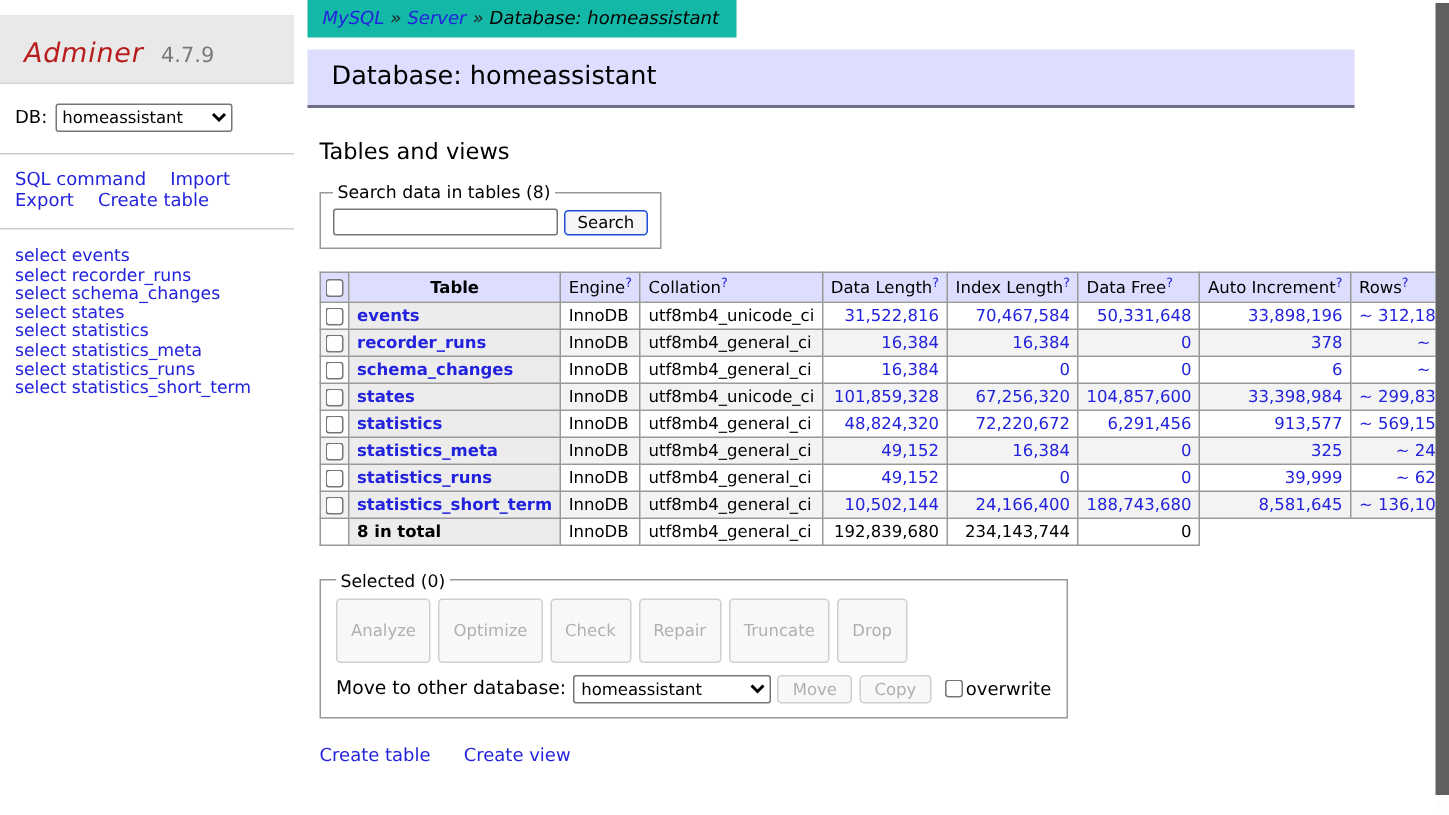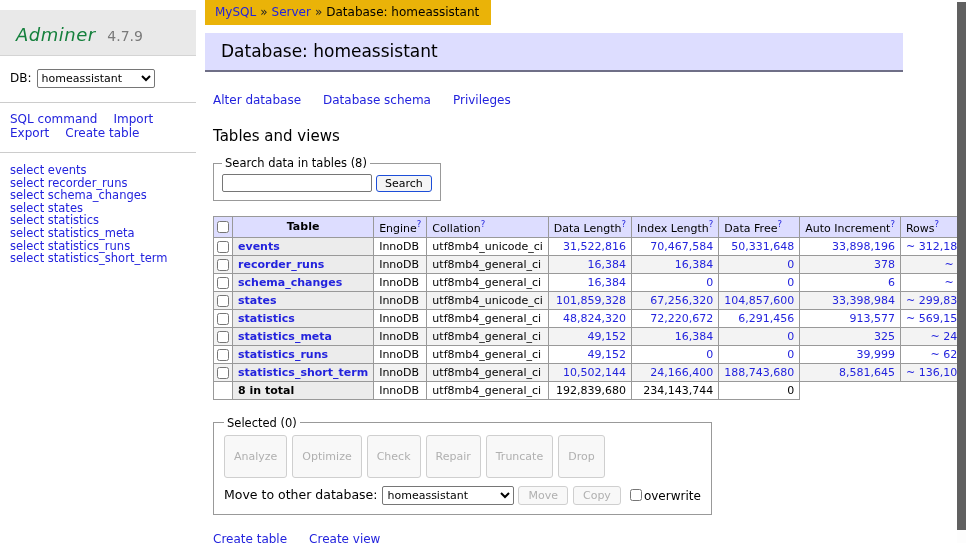--- a/index.html
+++ b/index.html
@@ -15,34 +15,34 @@
   .lang-row { padding:7px 0 0 10px; font-size:12px; }
   .lang-row select { margin-left:4px; width:112px; }
   select, input[type=text] {
     font-family:"DejaVu Sans", sans-serif; font-size:11px;
     border:1px solid #767676; background:#fff; height:19px; border-radius:2px;
   }
   h1.logo {
     margin:10px 0 0; padding:9px 16px 8px; background:#e9e9e9;
     border-bottom:1px solid #d4d4d4; font-weight:normal;
   }
-  h1.logo .brand { font-style:italic; font-size:18px; color:#15803d; letter-spacing:.5px; }
+  h1.logo .brand { font-style:italic; font-size:18px; color:#b91c1c; letter-spacing:.5px; }
   h1.logo .ver { font-size:14px; color:#7a7a7a; margin-left:4px; }
   .db-row { padding:13px 0 14px 10px; border-bottom:1px solid #ccc; font-size:12px; }
   .db-row select { margin-left:5px; width:118px; }
   .side-actions { padding:10px 0 12px 10px; border-bottom:1px solid #ccc; font-size:12px; line-height:13.5px; }
   .side-actions a { margin-right:16px; }
   .tbl-links { list-style:none; margin:11px 0 0; padding:0 0 0 10px; font-size:11.5px; }
   .tbl-links li { line-height:12.6px; }
 
   
   #content { position:absolute; left:205px; top:0; width:712px; }
   .breadcrumb {
-    display:inline-block; background:#eab308; height:25px; line-height:25px;
-    padding:0 12px 0 10px; font-size:12px; white-space:nowrap;
+    display:inline-block; background:#14b8a6; height:25px; line-height:25px;
+    padding:0 12px 0 10px; font-size:12px; white-space:nowrap;font-style:italic;
   }
   .breadcrumb .sep { color:#222; margin:0 4px; }
   button {
     font-family:"DejaVu Sans", sans-serif; font-size:11px; color:#000;
     background:#f5f5f5; border:1px solid #1d4ed8; border-radius:3px; padding:2px 9px; cursor:pointer;
   }
   button:disabled { color:#b0b0b0; border-color:#cfcfcf; background:#f8f8f8; cursor:default; }
   h2.page-title {
     margin:8px 0 0; width:698px; background:#ddf; border-bottom:2px solid #6f6f87;
     padding:8px 16px 9px; font-size:17px; font-weight:normal;
@@ -121,23 +121,20 @@
 
 <div id="content">
   <div class="breadcrumb">
     <a>MySQL</a><span class="sep">»</span><a>Server</a><span class="sep">»</span><span>Database: homeassistant</span>
   </div>
   
 
   <h2 class="page-title">Database: homeassistant</h2>
 
   <div class="inner">
-    <div class="top-links">
-      <a>Alter database</a><a>Database schema</a><a>Privileges</a>
-    </div>
 
     <h3 class="tables-heading">Tables and views</h3>
 
     <fieldset class="search-fs">
       <legend>Search data in tables (8)</legend>
       <input type="text" value="" style=""><button>Search</button>
     </fieldset>
 
     <table class="data">
       <colgroup>

